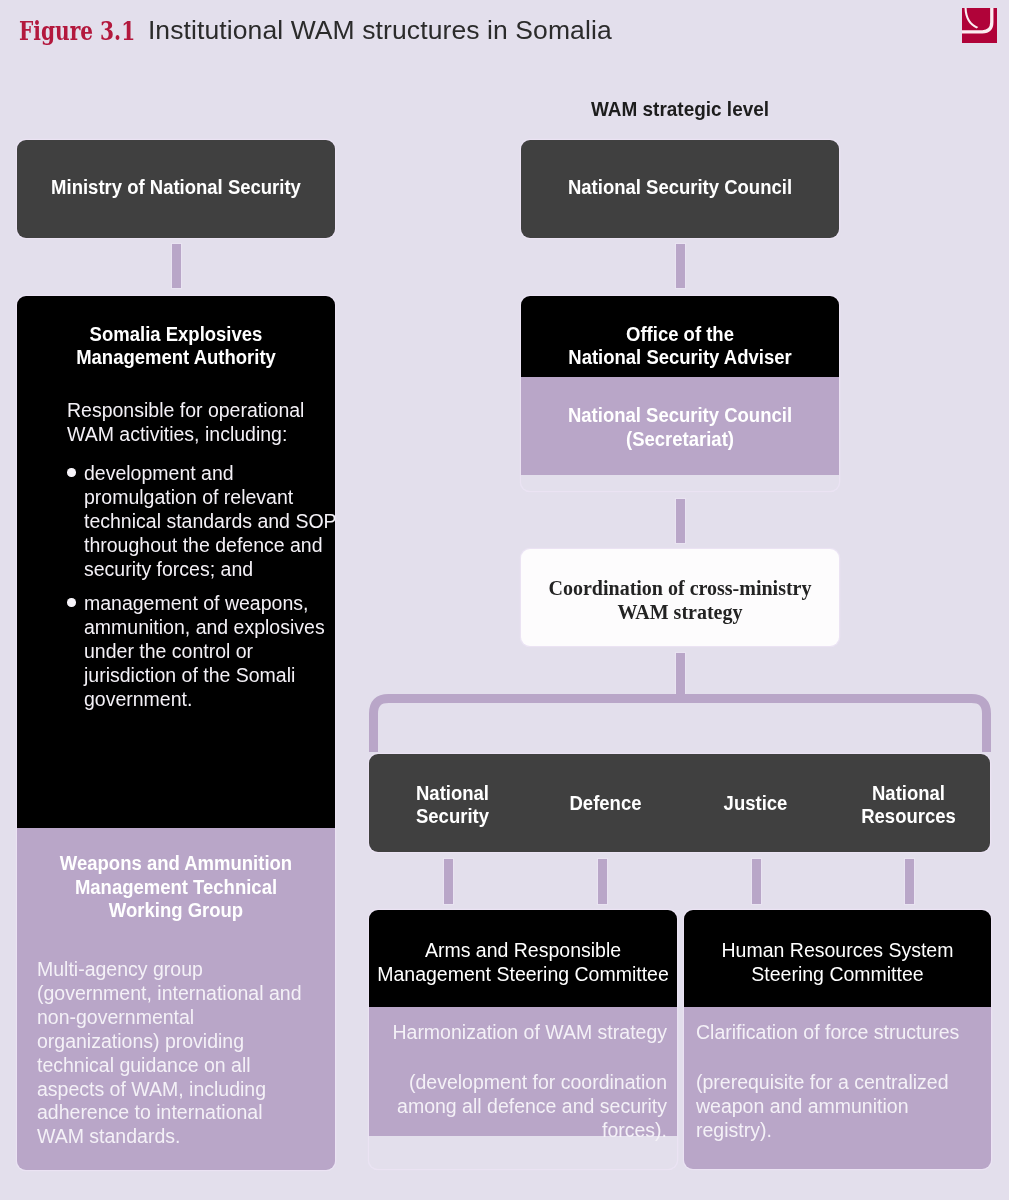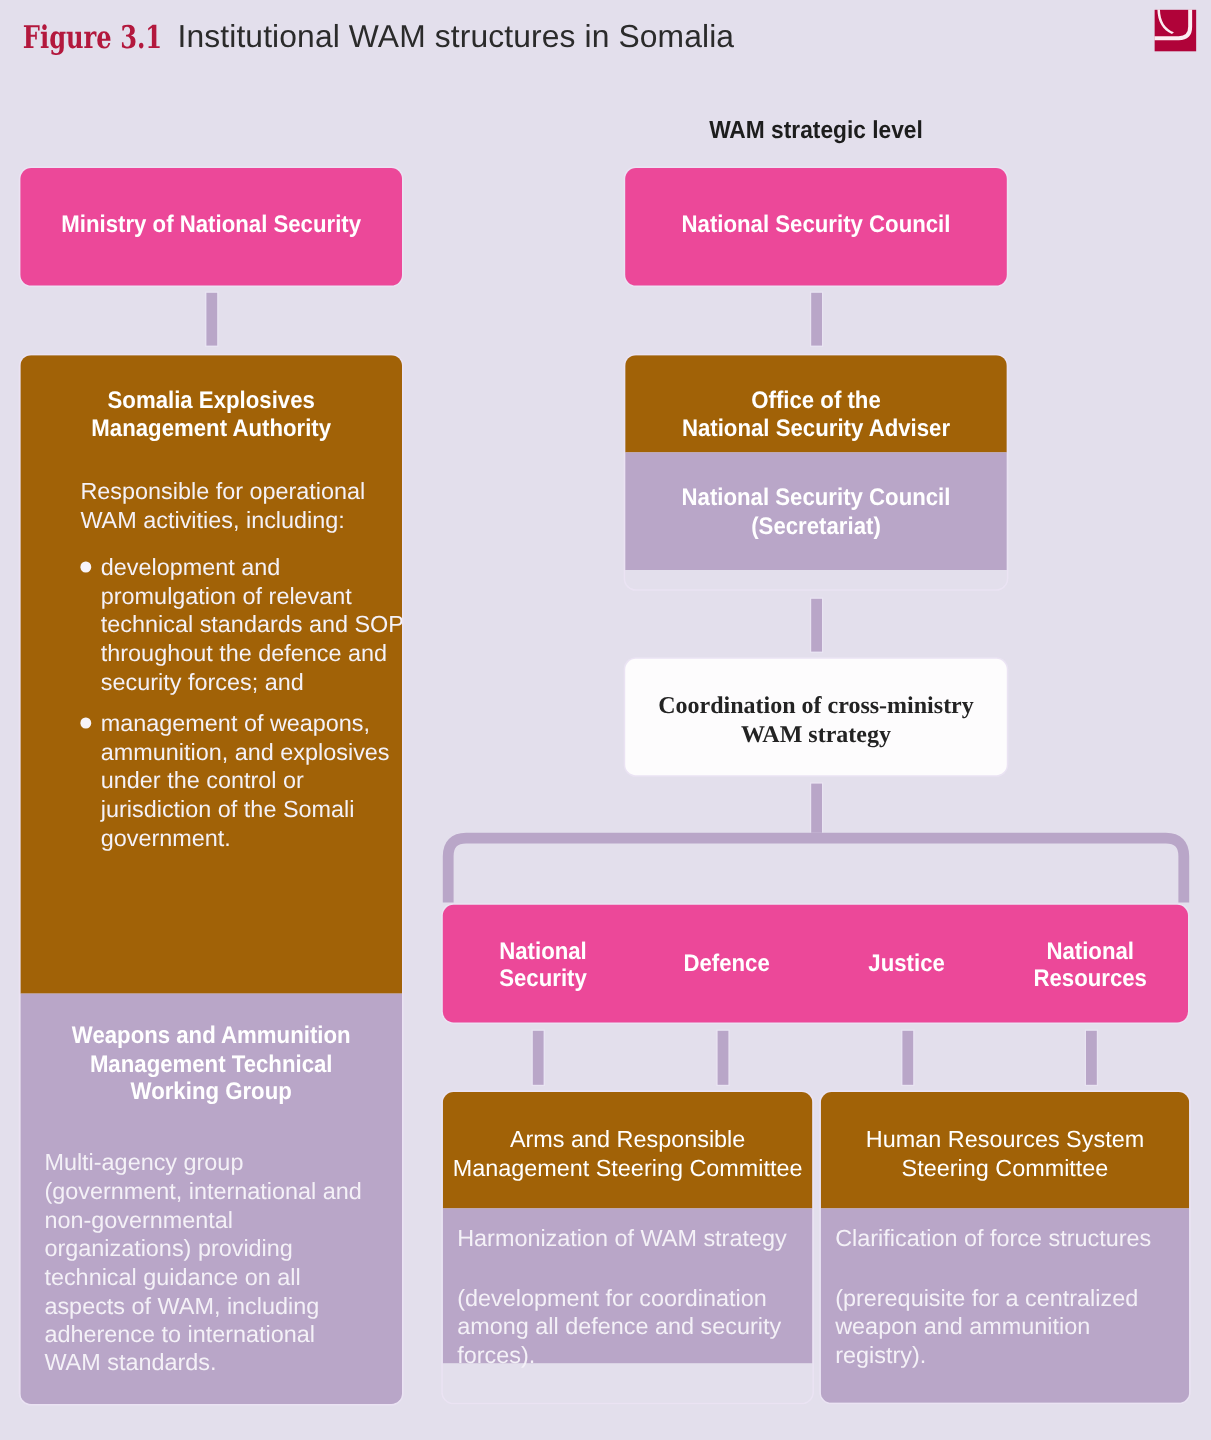--- a/index.html
+++ b/index.html
@@ -20,25 +20,25 @@
   .fig-title  { color:#2b2b2b; font-weight:400; letter-spacing:0.1px; }
   .logo { position:absolute; left:962px; top:8px; width:35px; height:35px; }
 
   
   .collabel { position:absolute; font-weight:bold; font-size:20.5px; color:#1d1d1d;
               text-align:center; line-height:24px; white-space:nowrap; }
 
   
   .box   { position:absolute; border-radius:9px; overflow:hidden;
            box-shadow:0 0 0 1.3px rgba(243,232,252,0.45); }
-  .dark  { background:#ec4899; }
+  .dark  { background:#404040; }
   .light { background:#b9a6c8; }
   .white { background:#fdfcfd; }
   .seg   { width:100%; }
-  .seg.dark  { background:#a16207; }
+  .seg.dark  { background:#000000; }
   .seg.light { background:#b9a6c8; }
 
   .hd    { color:#ffffff; font-weight:bold; text-align:center; line-height:23.5px;
            font-size:20px; letter-spacing:0; }
   .sq { display:block; transform:scaleX(0.925); transform-origin:center center; }
   .bodytxt { color:#f4f1f7; line-height:23.9px; font-weight:400; font-size:19.5px; }
   .bodytxt p { margin:0 0 15.5px 0; }
   .bodytxt p:last-child { margin-bottom:0; }
   .cmt p { margin-bottom:26px !important; }
   ul.bul { list-style:none; margin:0; padding:0; }
@@ -163,21 +163,21 @@
   <div class="conn" style="left:597.8px;top:859px;width:9px;height:45px;"></div>
   <div class="conn" style="left:752.1px;top:859px;width:9px;height:45px;"></div>
   <div class="conn" style="left:904.5px;top:859px;width:9px;height:45px;"></div>
 
   <div class="box" style="left:369px;top:910px;width:308px;height:259px;">
     <div class="seg dark" style="height:97px;position:relative;">
       <div class="hd" style="font-weight:400;font-size:19.5px;line-height:24px;position:absolute;left:2px;right:2px;top:28px;">
         <span>Arms and Responsible</span><br><span>Management Steering Committee</span>
       </div>
     </div>
-    <div class="seg light" style="height:129px;position:relative;">
+    <div class="seg light" style="height:129px;position:relative;text-align:right;">
       <div class="bodytxt cmt" style="position:absolute;left:12px;right:10px;top:14px;">
         <p>Harmonization of WAM strategy</p>
         <p>(development for coordination among all defence and security forces).</p>
       </div>
     </div>
   </div>
 
   <div class="box" style="left:684px;top:910px;width:307px;height:259px;">
     <div class="seg dark" style="height:97px;position:relative;">
       <div class="hd" style="font-weight:400;font-size:19.5px;line-height:24px;position:absolute;left:2px;right:2px;top:28px;">

